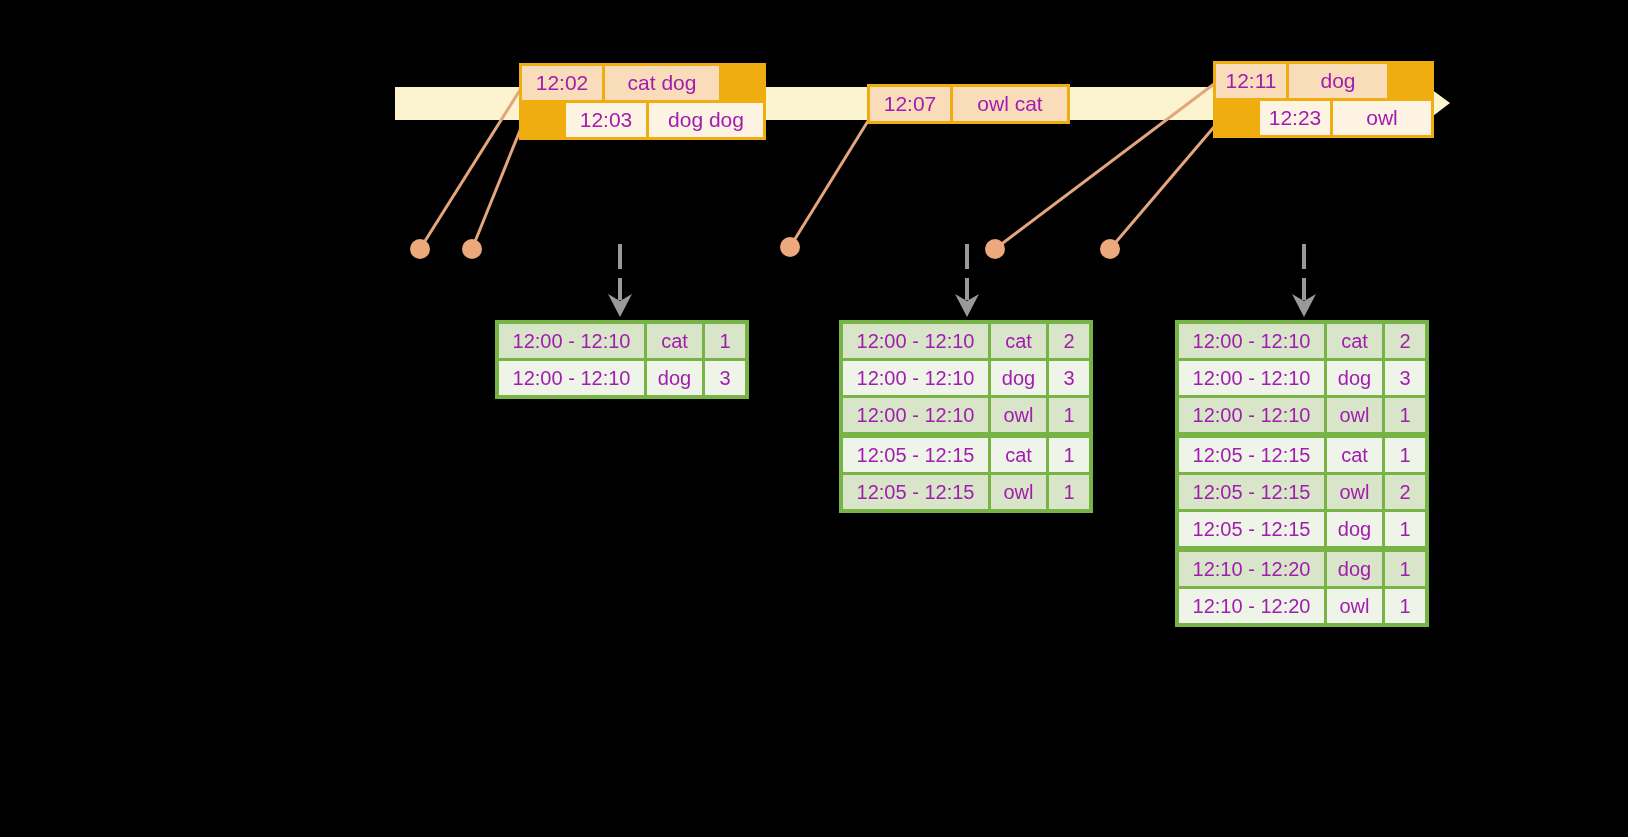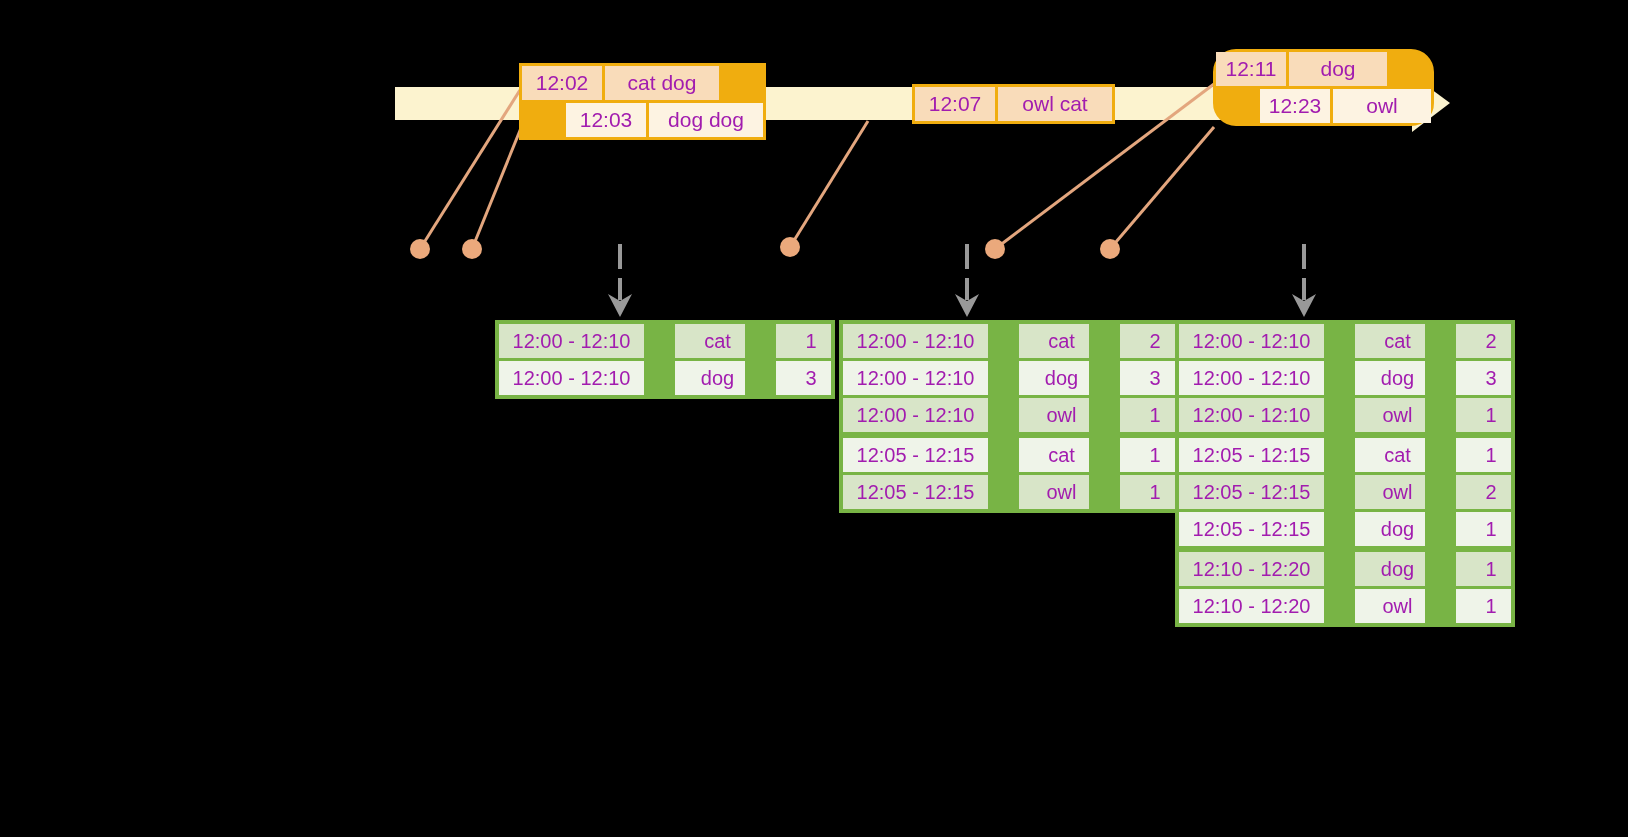--- a/index.html
+++ b/index.html
@@ -18,26 +18,26 @@
   .ecell + .ecell{border-left:3px solid #f0ad0f;text-align:right;}
   .ecell.time{width:80px;}
   .ecell.words{width:114px;}
   .etable-c .ecell.time{width:70px;}
   .etable-c .ecell.words{width:98px;}
   .peach{background:#f9dcba;}
   .cream{background:#fdf3e2;}
 
   
   .gtable{position:absolute;border:4px solid #78b445;background:#78b445;}
-  .grow{display:flex;gap:28px;}
+  .grow{display:flex;}
   .grow + .grow{border-top:3px solid #78b445;}
   .grow.group-sep{border-top:6px solid #78b445;}
   .gcell{height:34px;display:flex;align-items:center;justify-content:center;
          font-size:20px;}
-  .gcell + .gcell{border-left:3px solid #78b445;padding-left:15px;}
+  .gcell + .gcell{border-left:3px solid #78b445;}
   .gcell.win{width:145px;}
   .gcell.word{width:55px;}
   .gcell.cnt{width:40px;}
   .gdark .gcell{background:#d8e5c8;}
   .glight .gcell{background:#eff4e9;}
 </style>
 </head>
 <body>
 
 <div id="stage">
@@ -73,28 +73,28 @@
     <div class="erow">
       <div class="ecell time peach">12:02</div>
       <div class="ecell words peach">cat dog</div>
     </div>
     <div class="erow">
       <div class="ecell time cream">12:03</div>
       <div class="ecell words cream">dog dog</div>
     </div>
   </div>
 
-  <div class="etable" style="left:867px;top:84px;margin-left:45px;">
+  <div class="etable" style="left:867px;top:84px;">
     <div class="erow">
       <div class="ecell time peach">12:07</div>
       <div class="ecell words peach">owl cat</div>
     </div>
   </div>
 
-  <div class="etable etable-c" style="left:1213px;top:49px;border-radius:23px;">
+  <div class="etable etable-c" style="left:1213px;top:61px;">
     <div class="erow">
       <div class="ecell time peach">12:11</div>
       <div class="ecell words peach">dog</div>
     </div>
     <div class="erow">
       <div class="ecell time cream">12:23</div>
       <div class="ecell words cream">owl</div>
     </div>
   </div>
 

